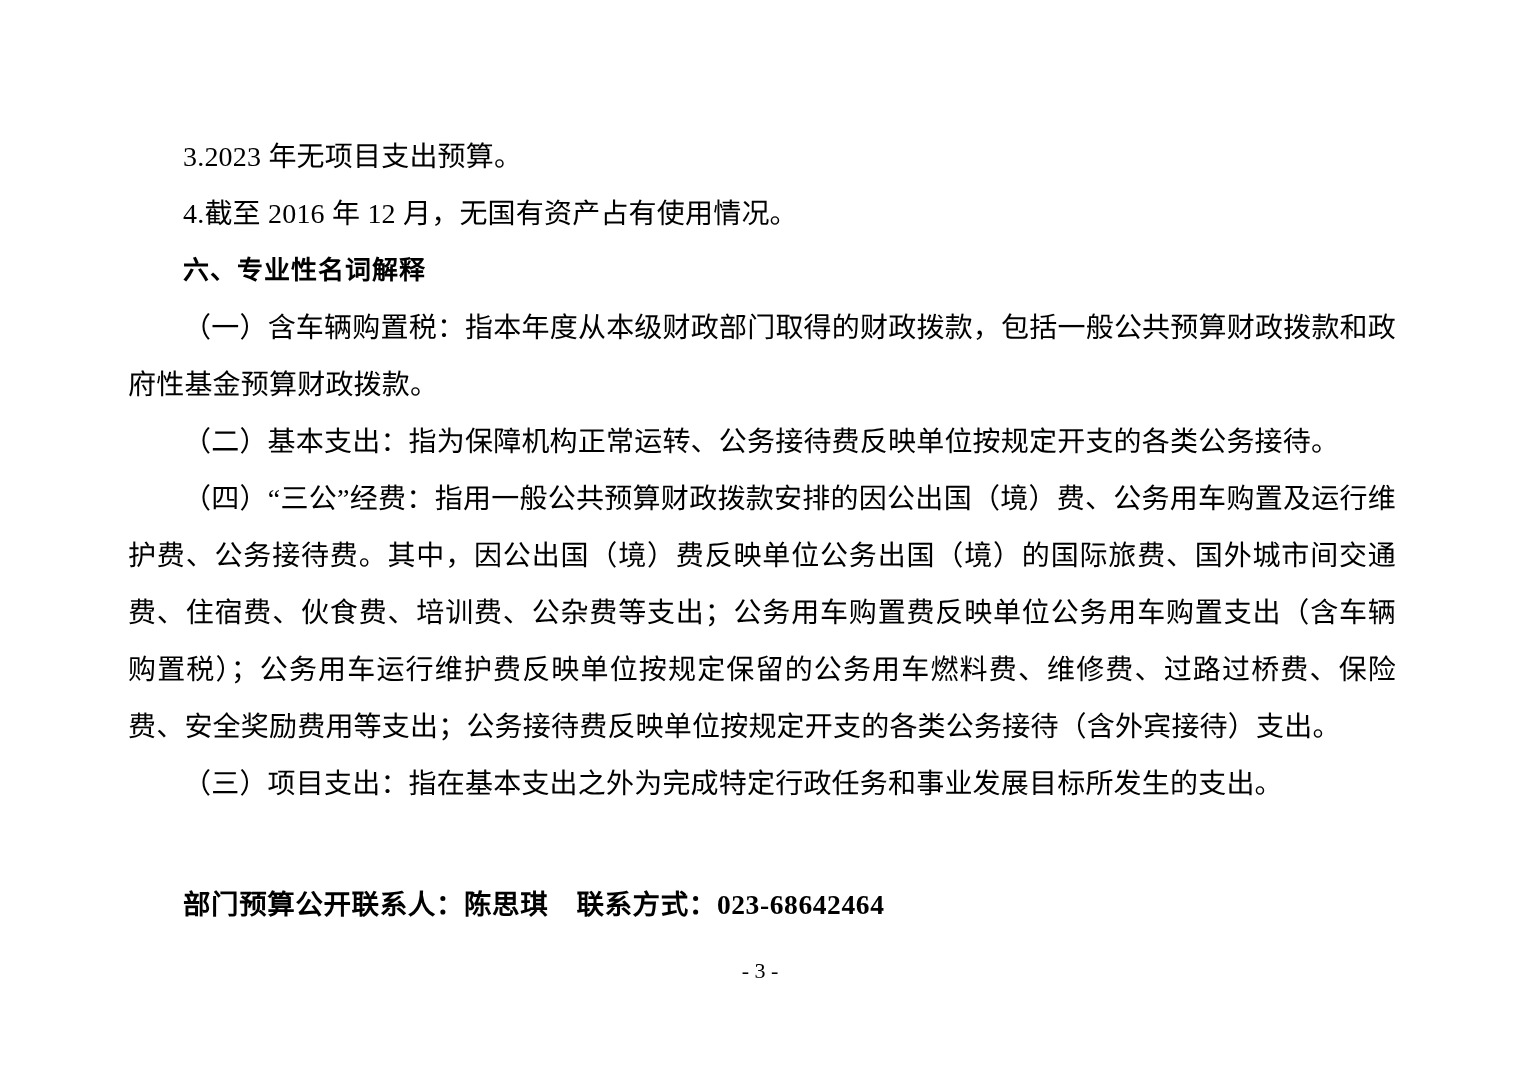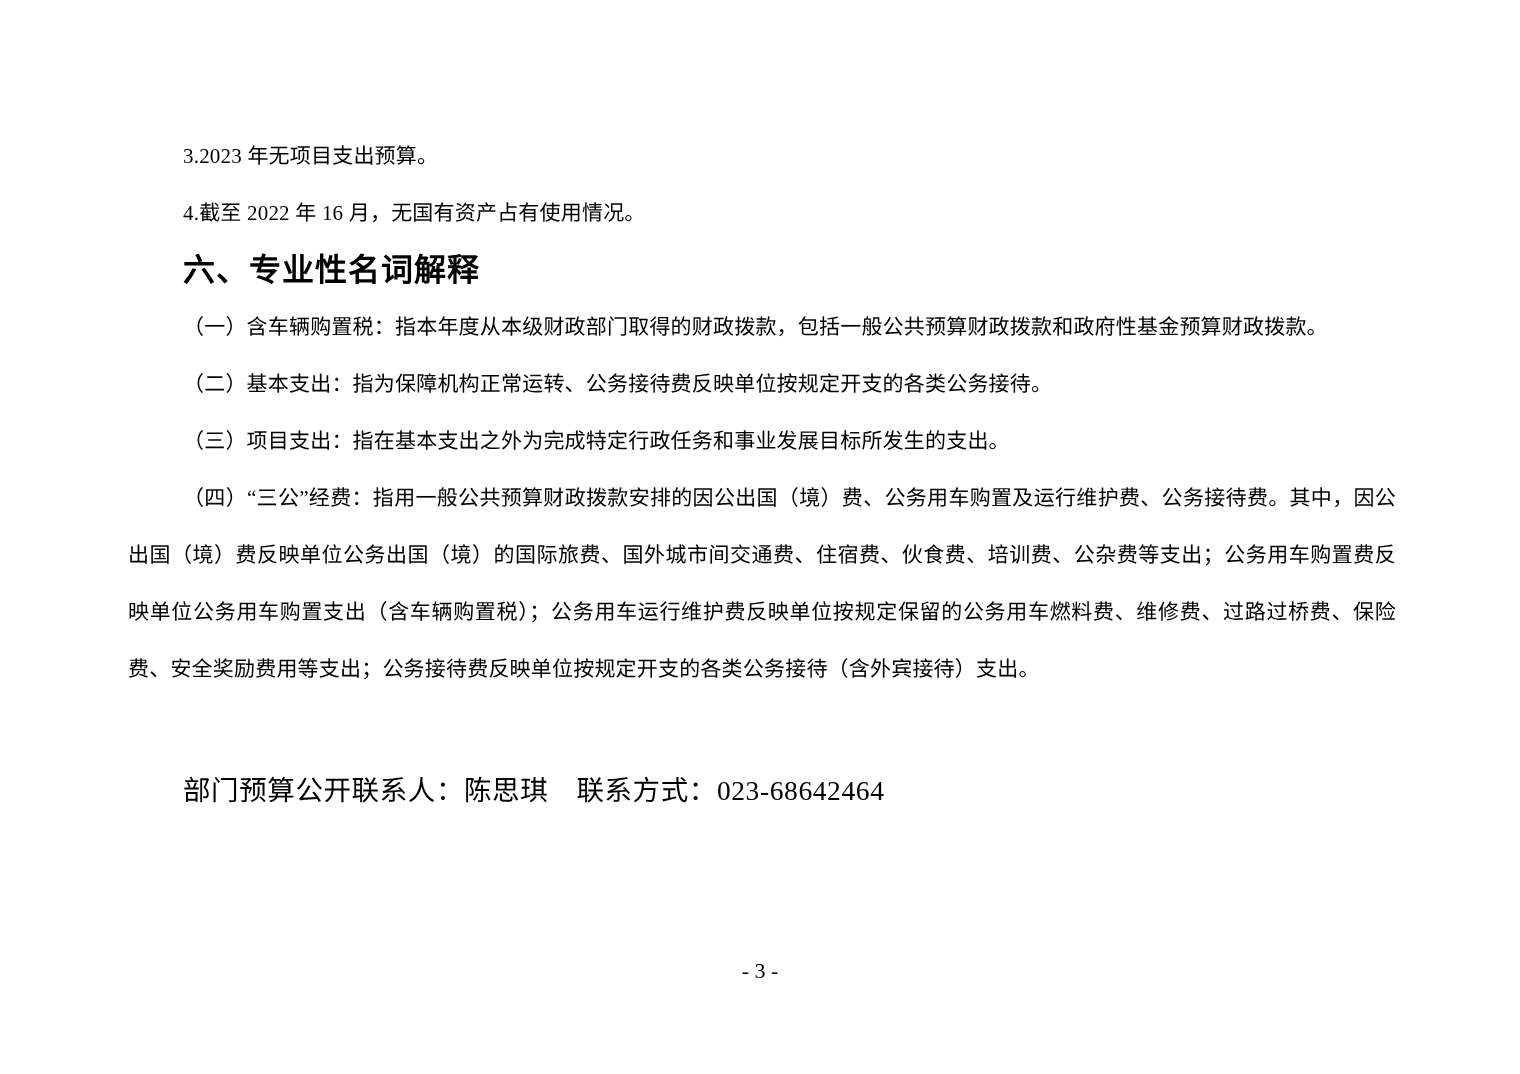--- a/index.html
+++ b/index.html
@@ -16,42 +16,42 @@
     color: #000000;
     overflow: hidden;
   }
   .content {
     position: absolute;
     left: 128px;
     top: 128px;
     width: 1268px;
   }
   .para {
-    font-size: 21px;
+    font-size: 28px;
     line-height: 57px;
     text-align: justify;
     text-justify: inter-ideograph;
     letter-spacing: 0.2px;
     margin: 0;
   }
   .indent {
     text-indent: 55px;
   }
   .heading {
-    font-size: 32px;
+    font-size: 26px;
     line-height: 57px;
     font-weight: bold;
     text-indent: 55px;
     margin: 0;
     letter-spacing: 1px;
   }
   .contact {
     font-size: 27.5px;
     line-height: 57px;
-    font-weight: normal;
+    font-weight: bold;
     text-indent: 55px;
     margin: 0;
     letter-spacing: 0.6px;
   }
   .spacer-large { height: 64px; }
   .footer {
     position: absolute;
     left: 0;
     right: 0;
     top: 958px;
@@ -61,28 +61,28 @@
     color: #000000;
   }
 </style>
 </head>
 <body>
 
 <div class="page">
   <div class="content">
 
     <p class="para indent">3.2023 年无项目支出预算。</p>
-    <p class="para indent">4.截至 2022 年 16 月，无国有资产占有使用情况。</p>
+    <p class="para indent">4.截至 2016 年 12 月，无国有资产占有使用情况。</p>
 
     <h2 class="heading">六、专业性名词解释</h2>
 
     <p class="para indent">（一）含车辆购置税：指本年度从本级财政部门取得的财政拨款，包括一般公共预算财政拨款和政府性基金预算财政拨款。</p>
     <p class="para indent">（二）基本支出：指为保障机构正常运转、公务接待费反映单位按规定开支的各类公务接待。</p>
+    <p class="para indent">（四）“三公”经费：指用一般公共预算财政拨款安排的因公出国（境）费、公务用车购置及运行维护费、公务接待费。其中，因公出国（境）费反映单位公务出国（境）的国际旅费、国外城市间交通费、住宿费、伙食费、培训费、公杂费等支出；公务用车购置费反映单位公务用车购置支出（含车辆购置税）；公务用车运行维护费反映单位按规定保留的公务用车燃料费、维修费、过路过桥费、保险费、安全奖励费用等支出；公务接待费反映单位按规定开支的各类公务接待（含外宾接待）支出。</p>
     <p class="para indent">（三）项目支出：指在基本支出之外为完成特定行政任务和事业发展目标所发生的支出。</p>
-    <p class="para indent">（四）“三公”经费：指用一般公共预算财政拨款安排的因公出国（境）费、公务用车购置及运行维护费、公务接待费。其中，因公出国（境）费反映单位公务出国（境）的国际旅费、国外城市间交通费、住宿费、伙食费、培训费、公杂费等支出；公务用车购置费反映单位公务用车购置支出（含车辆购置税）；公务用车运行维护费反映单位按规定保留的公务用车燃料费、维修费、过路过桥费、保险费、安全奖励费用等支出；公务接待费反映单位按规定开支的各类公务接待（含外宾接待）支出。</p>
 
     <div class="spacer-large"></div>
 
     <p class="contact">部门预算公开联系人：陈思琪　联系方式：023-68642464</p>
   </div>
 
   <div class="footer">- 3 -</div>
 </div>
 
 </body></html>

